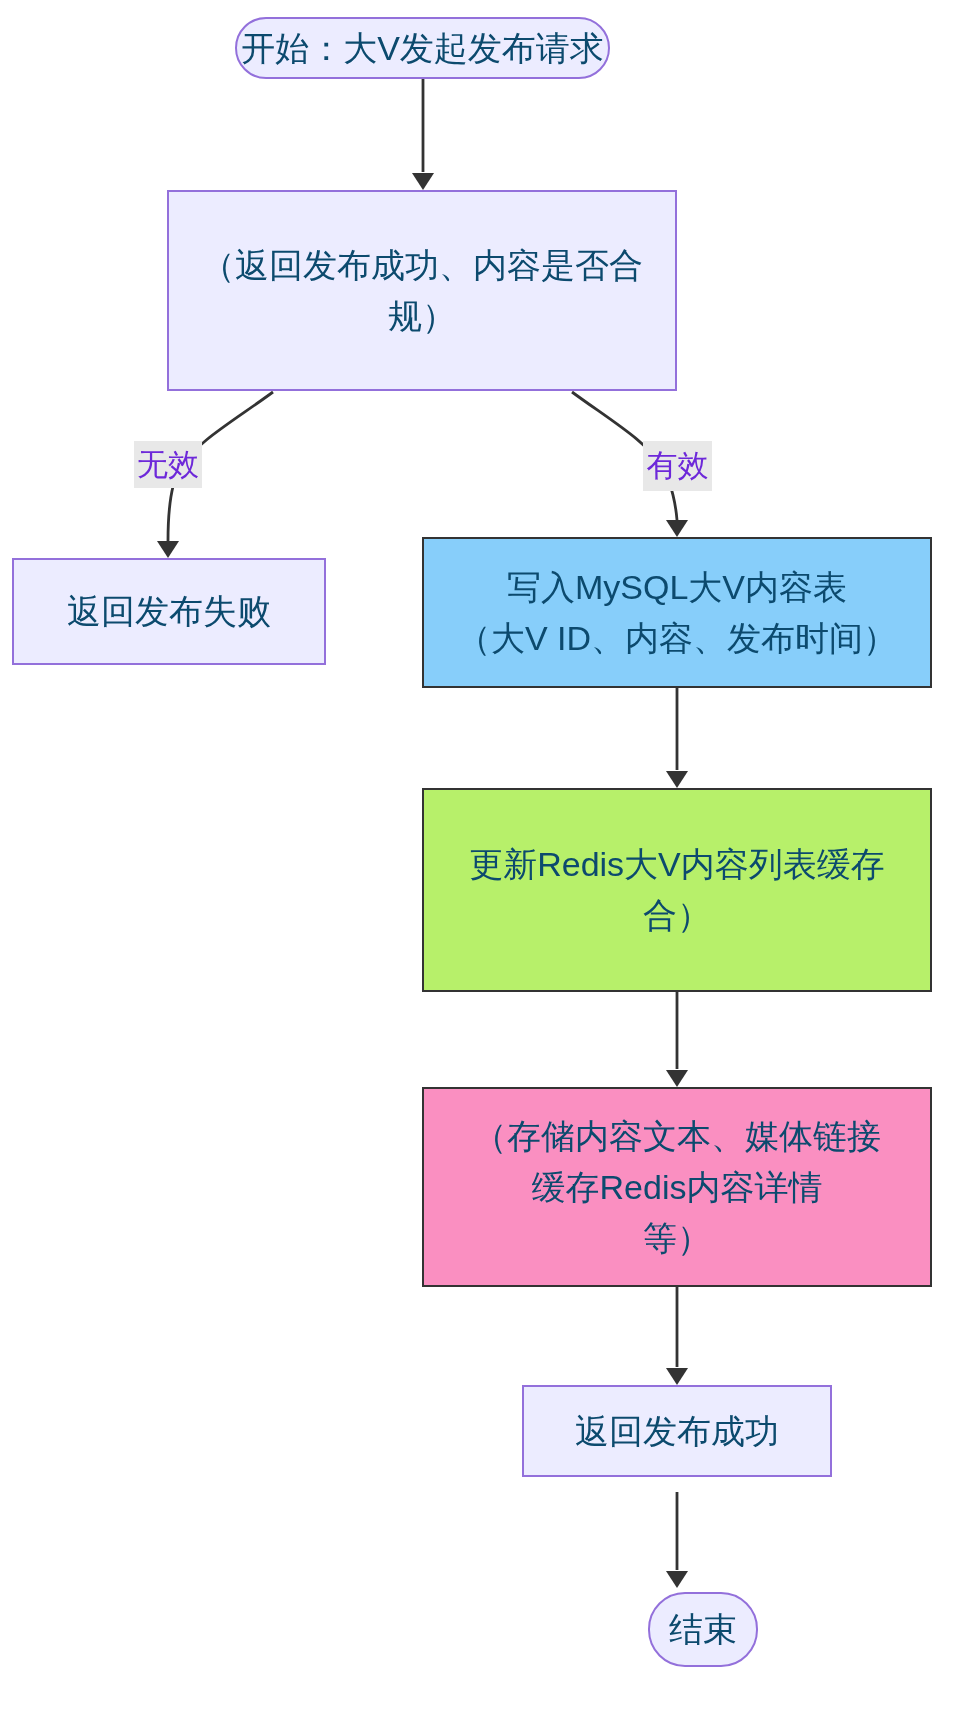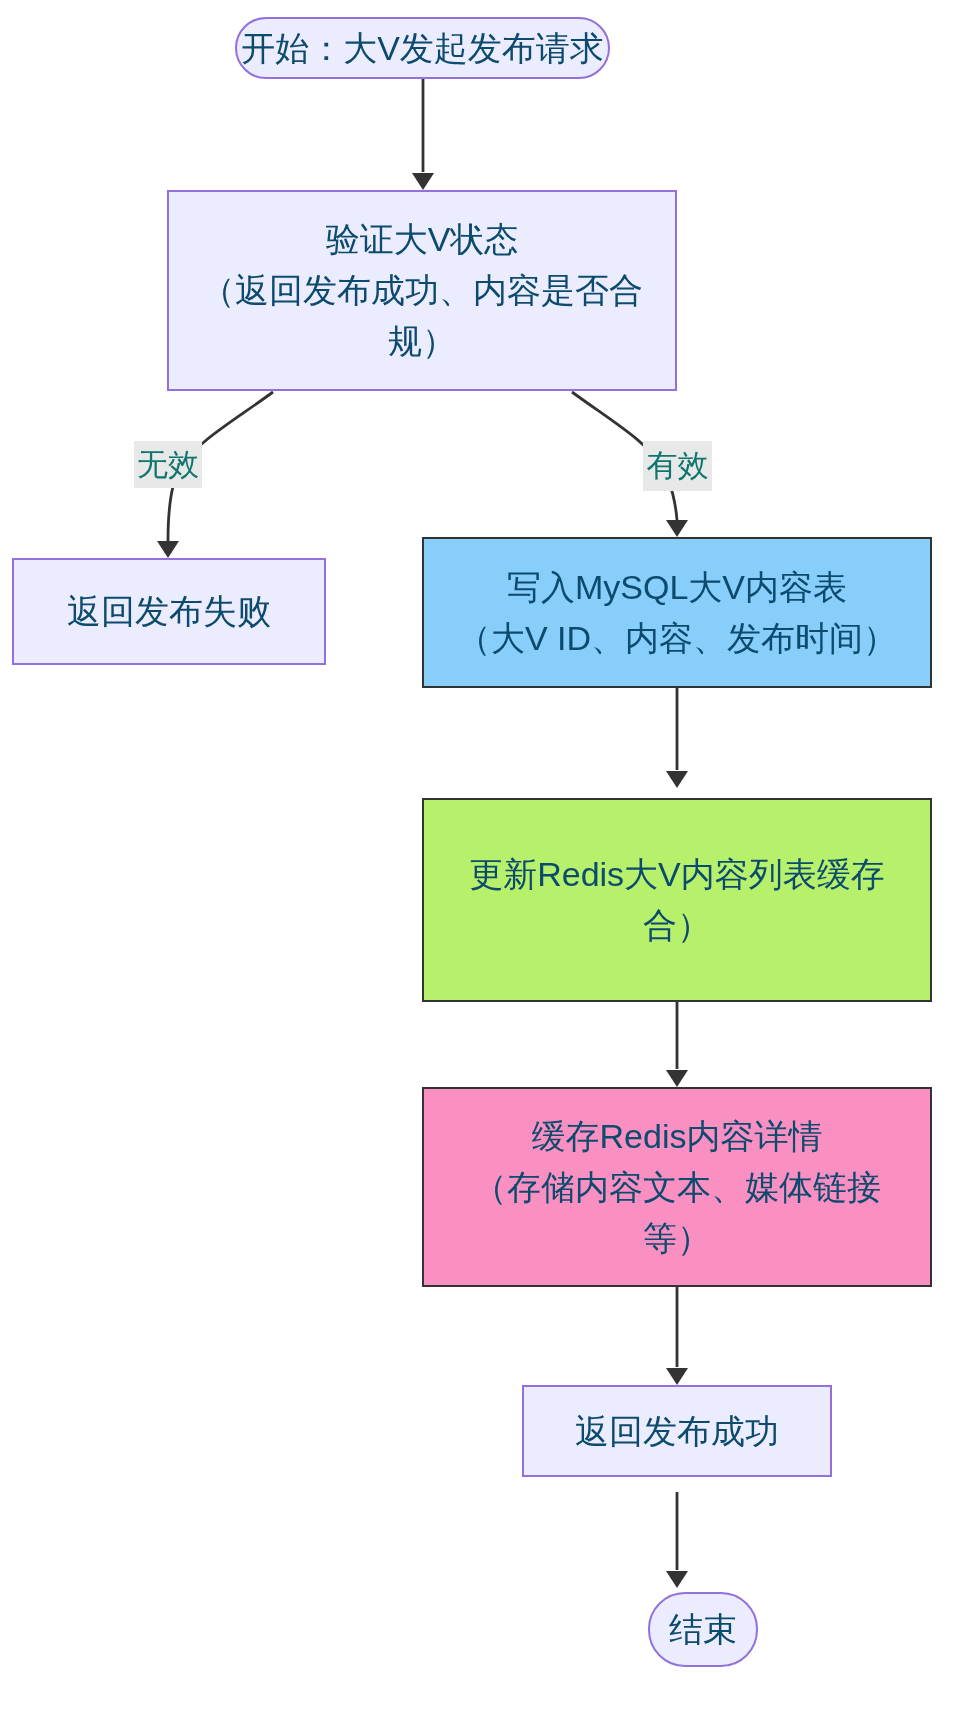--- a/index.html
+++ b/index.html
@@ -10,26 +10,26 @@
   .arrowhead{fill:#333333;stroke:none;}
   .node{
     position:absolute;box-sizing:border-box;
     display:flex;flex-direction:column;align-items:center;justify-content:center;
     text-align:center;font-size:34px;line-height:51px;color:#0c4a6e;
   }
   .lavender{background:#ECECFF;border:2px solid #9370DB;}
   .stadium{border-radius:31px;}
   .stadium-end{border-radius:37px;}
   .rect-mysql{background:#87CEFA;border:2.5px solid #333333;}
-  .rect-redis-list{background:#B7F06A;border:2.5px solid #333333;margin-top:10px;}
+  .rect-redis-list{background:#B7F06A;border:2.5px solid #333333;}
   .rect-redis-detail{background:#FA8FC1;border:2.5px solid #333333;}
   .edge-label{
     position:absolute;box-sizing:border-box;
     display:flex;align-items:center;justify-content:center;
-    background:#E8E8E8;color:#0f766e;font-size:31px;
+    background:#E8E8E8;color:#6d28d9;font-size:31px;
   }
 </style>
 </head>
 <body>
 
 <div class="canvas">
 
   <svg class="edges" viewBox="0 0 964 1712" aria-hidden="true">
     <path class="edge" d="M423,79 L423,172"></path>
     <polygon class="arrowhead" points="423,190 412,173 434,173"></polygon>
@@ -55,42 +55,41 @@
 
   <div class="edge-label" style="left:134px;top:441px;width:68px;height:47px">无效</div>
 
   <div class="edge-label" style="left:643px;top:441px;width:69px;height:50px">有效</div>
 
   <div class="node lavender stadium" style="left:235px;top:17px;width:375px;height:62px">
     <div>开始：大V发起发布请求</div>
   </div>
 
   <div class="node lavender" style="left:167px;top:190px;width:510px;height:201px">
-    <div>验证大V状态</div>
     <div>（返回发布成功、内容是否合</div>
     <div>规）</div>
   </div>
 
   <div class="node lavender" style="left:12px;top:558px;width:314px;height:107px">
     <div>返回发布失败</div>
   </div>
 
   <div class="node rect-mysql" style="left:422px;top:537px;width:510px;height:151px">
     <div>写入MySQL大V内容表</div>
     <div>（大V ID、内容、发布时间）</div>
   </div>
 
   <div class="node rect-redis-list" style="left:422px;top:788px;width:510px;height:204px">
     <div>更新Redis大V内容列表缓存</div>
     <div>合）</div>
   </div>
 
   <div class="node rect-redis-detail" style="left:422px;top:1087px;width:510px;height:200px">
+    <div>（存储内容文本、媒体链接</div>
     <div>缓存Redis内容详情</div>
-    <div>（存储内容文本、媒体链接</div>
     <div>等）</div>
   </div>
 
   <div class="node lavender" style="left:522px;top:1385px;width:310px;height:92px">
     <div>返回发布成功</div>
   </div>
 
   <div class="node lavender stadium-end" style="left:648px;top:1592px;width:110px;height:75px">
     <div>结束</div>
   </div>

